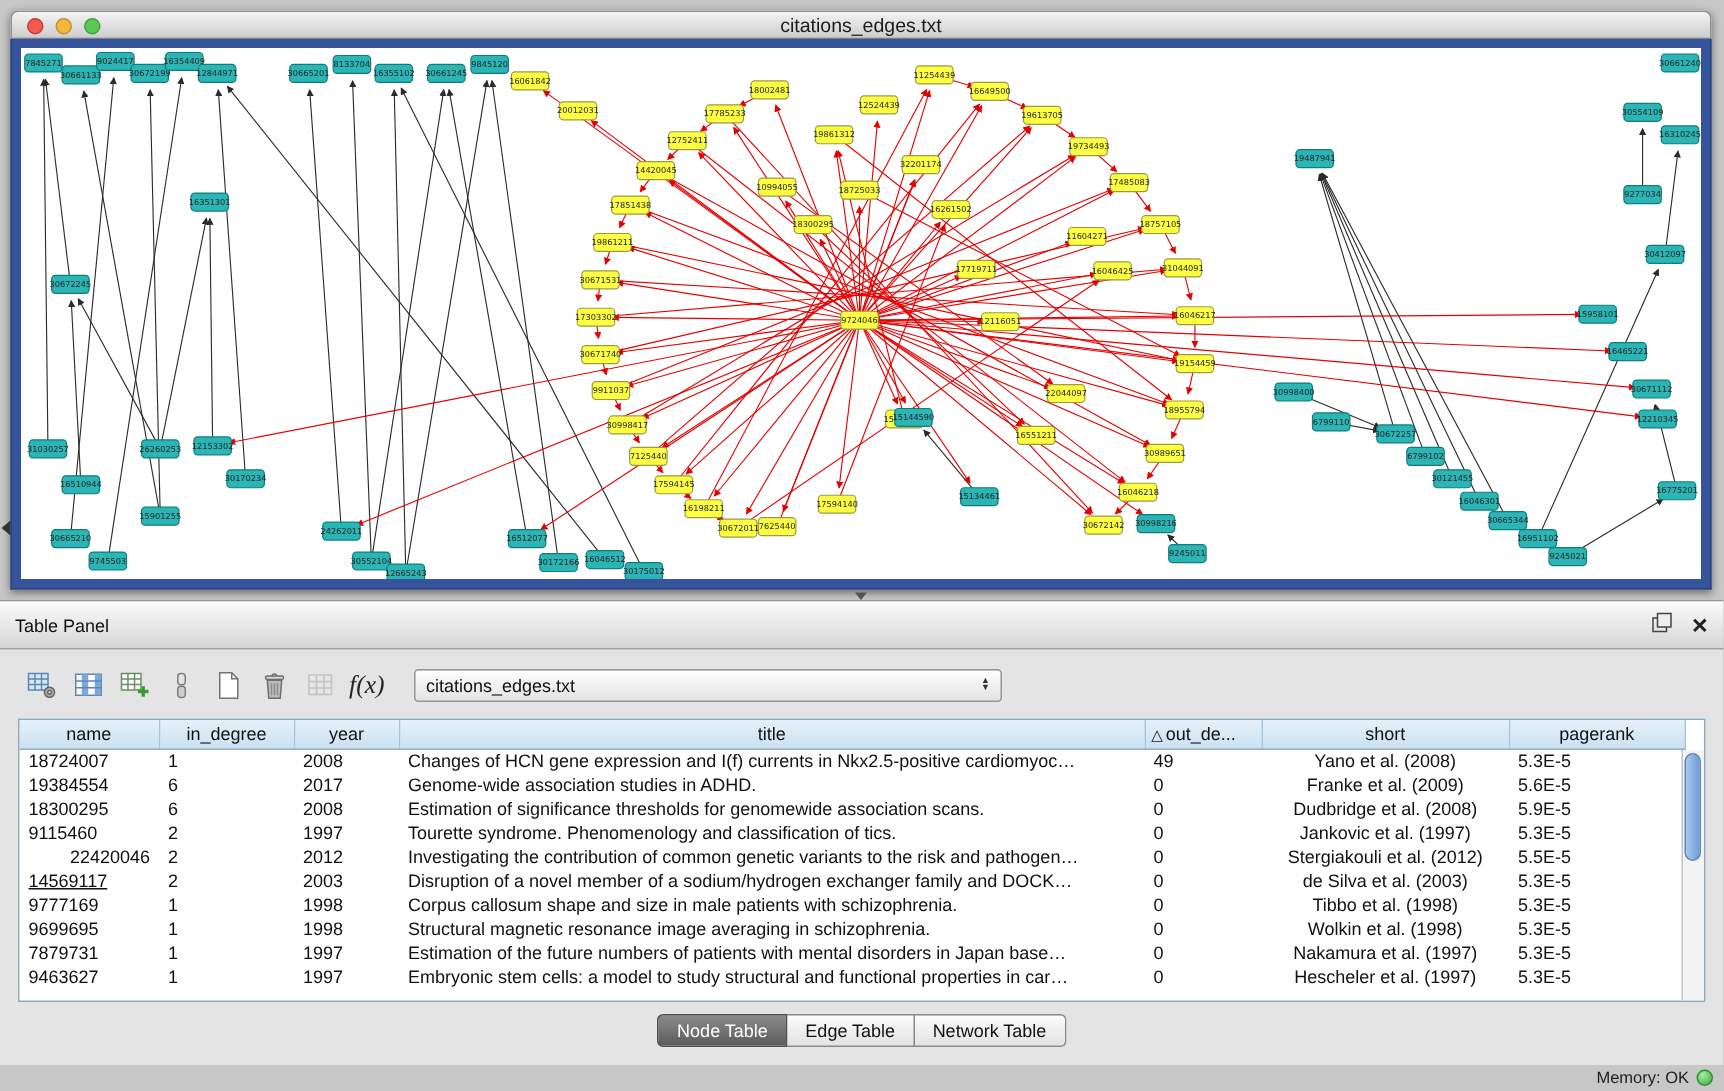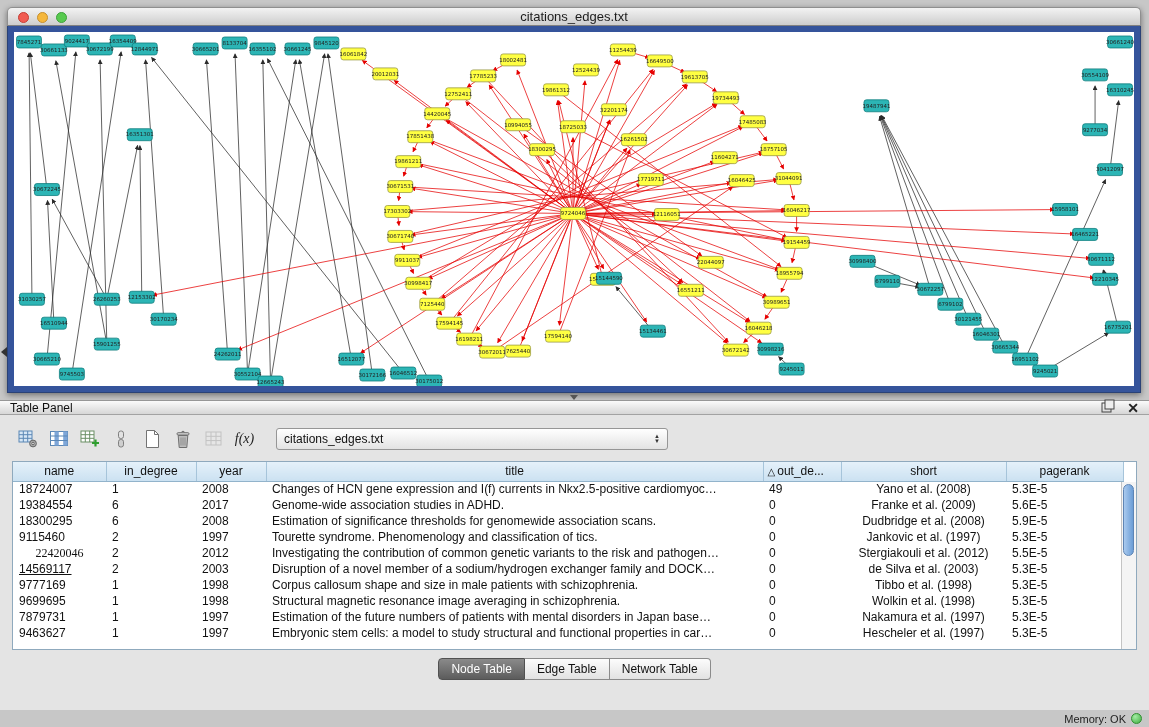--- a/index.html
+++ b/index.html
@@ -43,34 +43,34 @@
     border-left:4px solid transparent; border-right:4px solid transparent;
     border-top:5px solid #555;
   }
 
   
   .table-panel{
     position:absolute; left:0; top:400px; width:1149px; height:310px;
     background:#e4e4e4; border-top:1px solid #979797;
   }
   .panel-titlebar{
-    height:14px; background:linear-gradient(#fbfbfb,#d6d6d6);
+    height:32px; background:linear-gradient(#fbfbfb,#d6d6d6);
     border-bottom:1px solid #a2a2a2; display:flex; align-items:center;
     padding:0 10px; font-size:12px; color:#111;
   }
   .panel-actions{ margin-left:auto; display:flex; align-items:center; gap:12px; }
   .panel-close{ font-size:14px; font-weight:bold; color:#222; line-height:1; }
   .panel-body{ padding:6px 12px 0 12px; }
 
   .toolbar{ display:flex; align-items:center; height:32px; margin:2px 0 6px 2px; }
   .tool-btn{
     width:27px; height:27px; display:flex; align-items:center; justify-content:center;
     border-radius:3px; margin-right:4px;
   }
-  .tool-btn.fx{ font-family:"Liberation Serif", serif; font-style:italic; font-size:14px; color:#222; }
+  .tool-btn.fx{ font-family:"Liberation Serif", serif; font-style:italic; font-size:17px; color:#222; }
   .net-select{
     margin-left:14px; width:392px; height:22px;
     background:linear-gradient(#ffffff,#e3e3e3); border:1px solid #969696; border-radius:3px;
     display:flex; align-items:center; font-size:12px; color:#111; padding:0 7px;
   }
   .net-select .arrows{
     margin-left:auto; display:flex; flex-direction:column; align-items:center;
     font-size:6px; line-height:5px; color:#333;
   }
 
@@ -817,21 +817,21 @@
             <tr>
               <td style="text-align: left;">9115460</td>
               <td style="text-align: left;">2</td>
               <td style="text-align: left;">1997</td>
               <td style="text-align: left;">Tourette syndrome. Phenomenology and classification of tics.</td>
               <td style="text-align: left;">0</td>
               <td style="text-align: center;">Jankovic et al. (1997)</td>
               <td style="text-align: left;">5.3E-5</td>
             </tr>
             <tr>
-              <td style="text-align: center; font-family: Liberation Serif, serif;">22420046</td>
+              <td style="text-align: right;">22420046</td>
               <td style="text-align: left;">2</td>
               <td style="text-align: left;">2012</td>
               <td style="text-align: left;">Investigating the contribution of common genetic variants to the risk and pathogen…</td>
               <td style="text-align: left;">0</td>
               <td style="text-align: center;">Stergiakouli et al. (2012)</td>
               <td style="text-align: left;">5.5E-5</td>
             </tr>
             <tr>
               <td style="text-align: left; text-decoration: underline;">14569117</td>
               <td style="text-align: left;">2</td>

